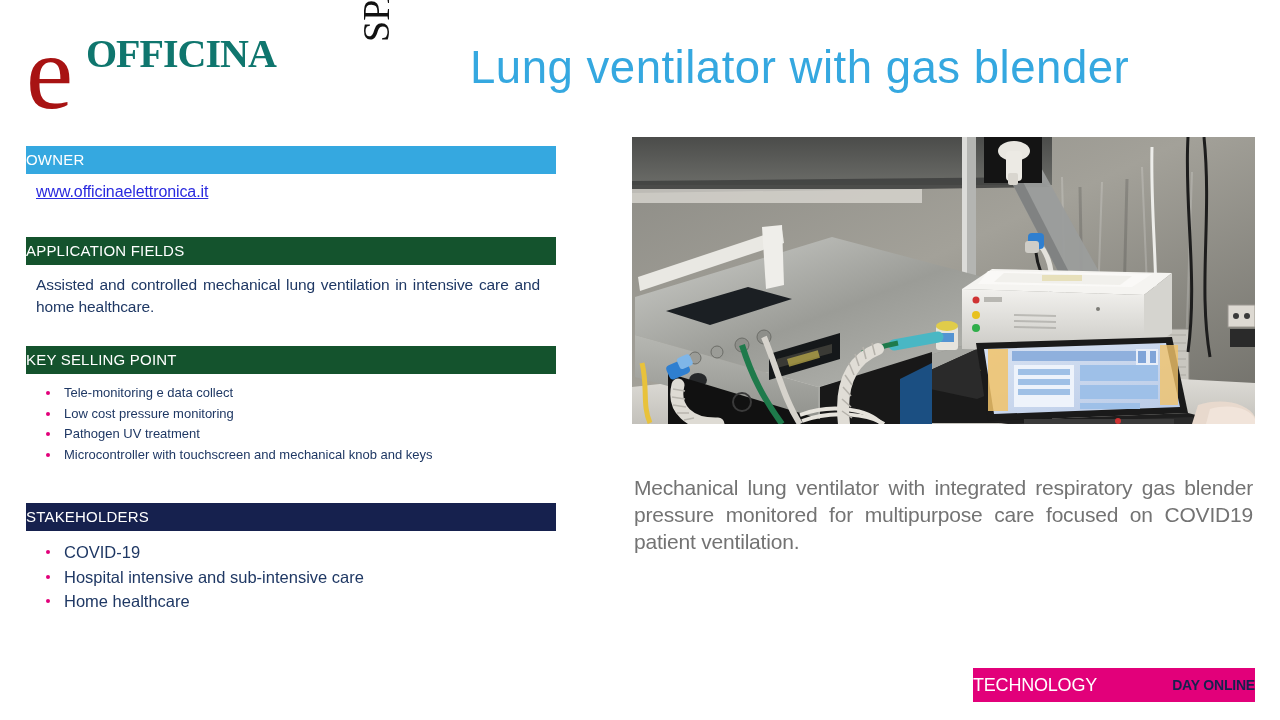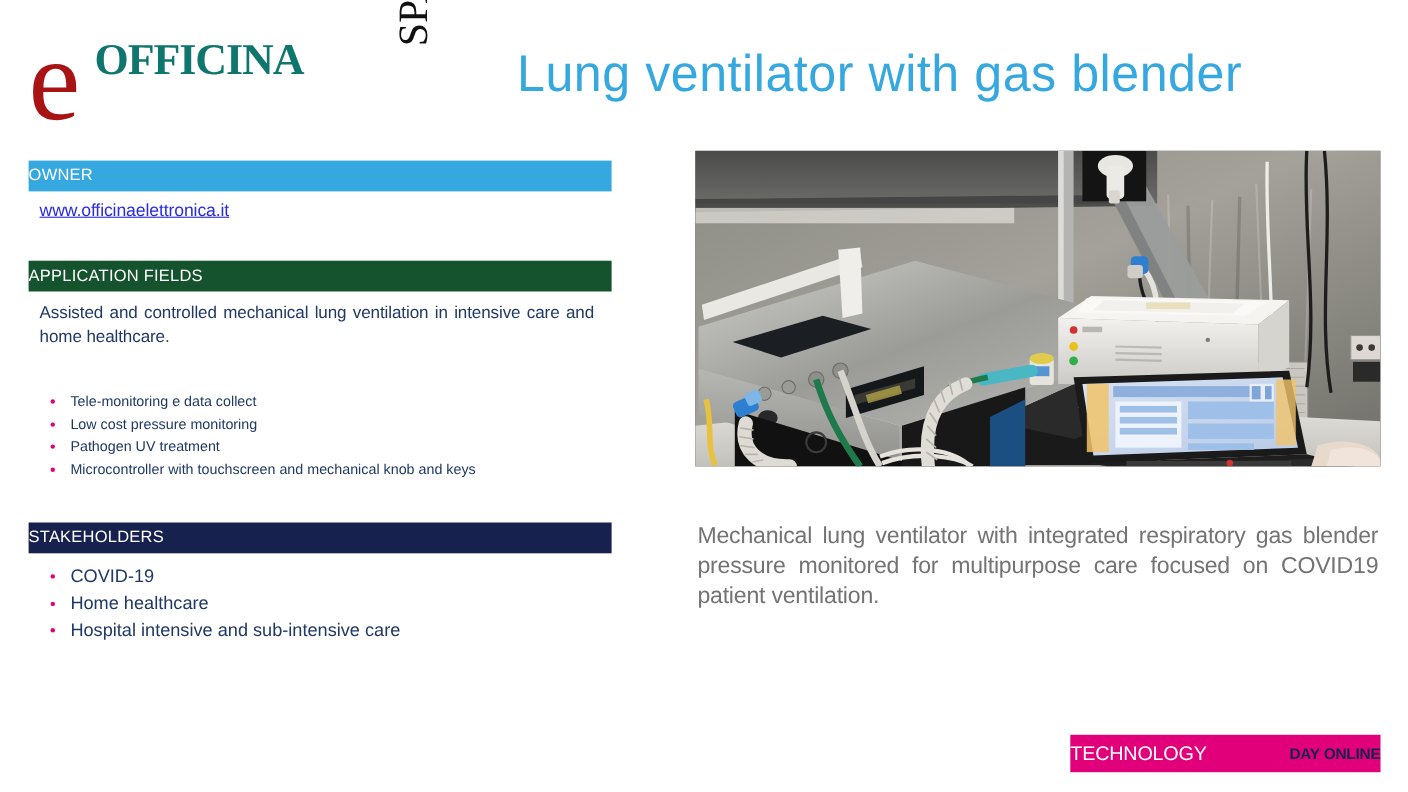--- a/index.html
+++ b/index.html
@@ -308,39 +308,40 @@
   <div class="section">
     <div class="section-header hdr-pink">APPLICATION FIELDS</div>
     <div class="section-body">
       <p class="para">Assisted and controlled mechanical lung ventilation in intensive care and home healthcare.</p>
     </div>
   </div>
 
   <div class="gap-b"></div>
 
   <div class="section">
+    <div class="section-header hdr-pink">KEY SELLING POINT</div>
     <div class="section-body">
       <ul class="bullets ksp">
         <li>Tele-monitoring e data collect</li>
         <li>Low cost pressure monitoring</li>
         <li>Pathogen UV treatment</li>
         <li>Microcontroller with touchscreen and mechanical knob and keys</li>
       </ul>
     </div>
   </div>
 
   <div class="gap-c"></div>
 
   <div class="section">
     <div class="section-header hdr-navy">STAKEHOLDERS</div>
     <div class="section-body">
       <ul class="bullets stk">
         <li>COVID-19</li>
+        <li>Hospital intensive and sub-intensive care</li>
         <li>Home healthcare</li>
-        <li>Hospital intensive and sub-intensive care</li>
       </ul>
     </div>
   </div>
 
 </div>
 
 <div id="product-photo">
   <svg width="623" height="287" viewBox="0 0 623 287">
     <defs>
       <linearGradient id="steelBg" x1="0" y1="0" x2="1" y2="1">

